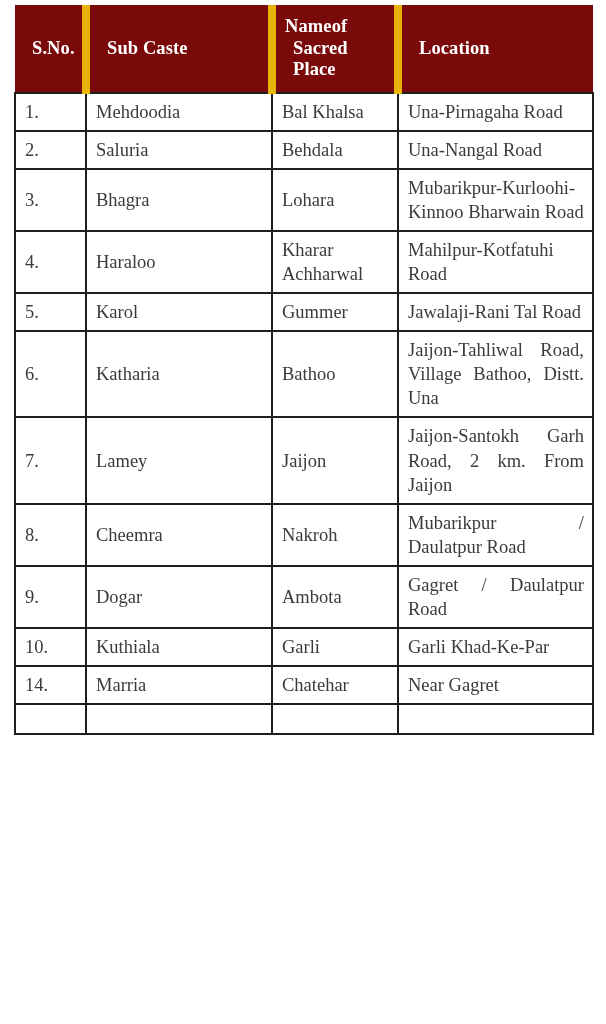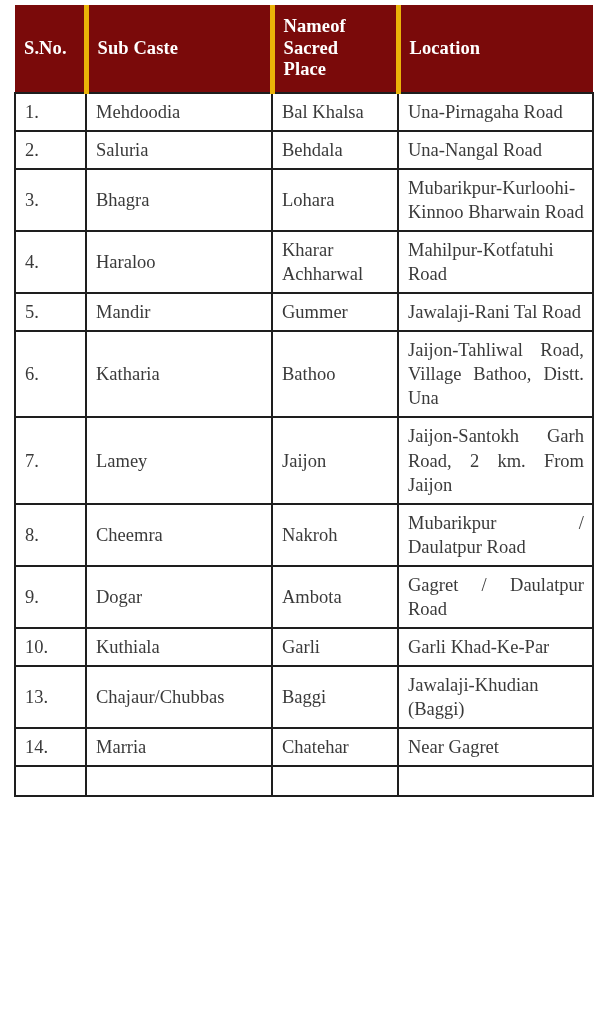--- a/index.html
+++ b/index.html
@@ -43,33 +43,34 @@
     background: #7a0a0a;
     color: #ffffff;
     font-weight: bold;
     font-size: 18.5px;
     line-height: 1.18;
     text-align: justify;
     text-align-last: left;
     vertical-align: middle;
     padding: 7px 9px 7px 9px;
     border: none;
-    border-right: 5px solid #eab308;
+    border-right: 8px solid #eab308;
     height: 88px;
     box-sizing: border-box;
     letter-spacing: 0.1px;
     hyphens: none;
   }
   thead tr.header-row th:last-child {
     border-right: none;
   }
   thead tr.header-row th .hdr-justify {
     display: block;
     text-align: justify;
     text-align-last: left;
+    margin-left: 8px;
   }
   
   thead th.th-name .hdr-line-justified {
     display: block;
     text-align: justify;
     text-align-last: justify;
   }
 
   
   tbody td {
@@ -162,21 +163,21 @@
           <td class="cell-loc">Mubarikpur-Kurloohi-Kinnoo Bharwain Road</td>
         </tr>
         <tr>
           <td class="cell-sno">4.</td>
           <td class="cell-sub">Haraloo</td>
           <td class="cell-name">Kharar Achharwal</td>
           <td class="cell-loc">Mahilpur-Kotfatuhi Road</td>
         </tr>
         <tr>
           <td class="cell-sno">5.</td>
-          <td class="cell-sub">Mandir</td>
+          <td class="cell-sub">Karol</td>
           <td class="cell-name">Gummer</td>
           <td class="cell-loc">Jawalaji-Rani Tal Road</td>
         </tr>
         <tr>
           <td class="cell-sno">6.</td>
           <td class="cell-sub">Katharia</td>
           <td class="cell-name">Bathoo</td>
           <td class="cell-loc">Jaijon-Tahliwal Road, Village Bathoo, Distt. Una</td>
         </tr>
         <tr>
@@ -195,26 +196,20 @@
           <td class="cell-sno">9.</td>
           <td class="cell-sub">Dogar</td>
           <td class="cell-name">Ambota</td>
           <td class="cell-loc">Gagret / Daulatpur Road</td>
         </tr>
         <tr>
           <td class="cell-sno">10.</td>
           <td class="cell-sub">Kuthiala</td>
           <td class="cell-name">Garli</td>
           <td class="cell-loc">Garli Khad-Ke-Par</td>
-        </tr>
-        <tr>
-          <td class="cell-sno">13.</td>
-          <td class="cell-sub">Chajaur/Chubbas</td>
-          <td class="cell-name">Baggi</td>
-          <td class="cell-loc">Jawalaji-Khudian (Baggi)</td>
         </tr>
         <tr>
           <td class="cell-sno">14.</td>
           <td class="cell-sub">Marria</td>
           <td class="cell-name">Chatehar</td>
           <td class="cell-loc">Near Gagret</td>
         </tr>
         <tr class="partial-row">
           <td class="cell-sno"></td>
           <td class="cell-sub"></td>

